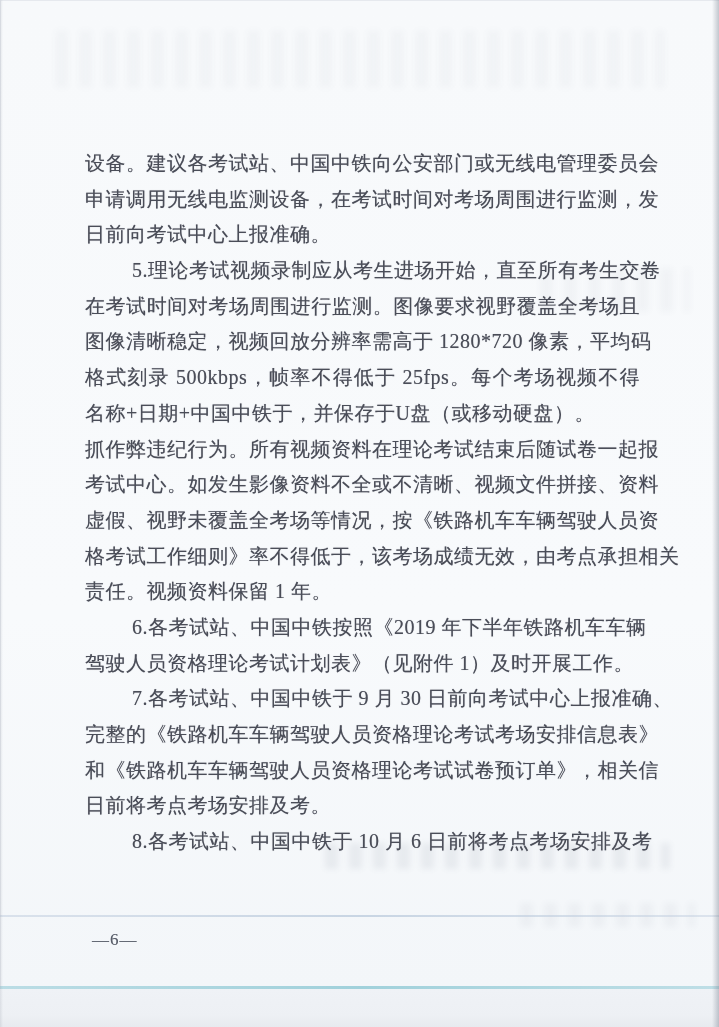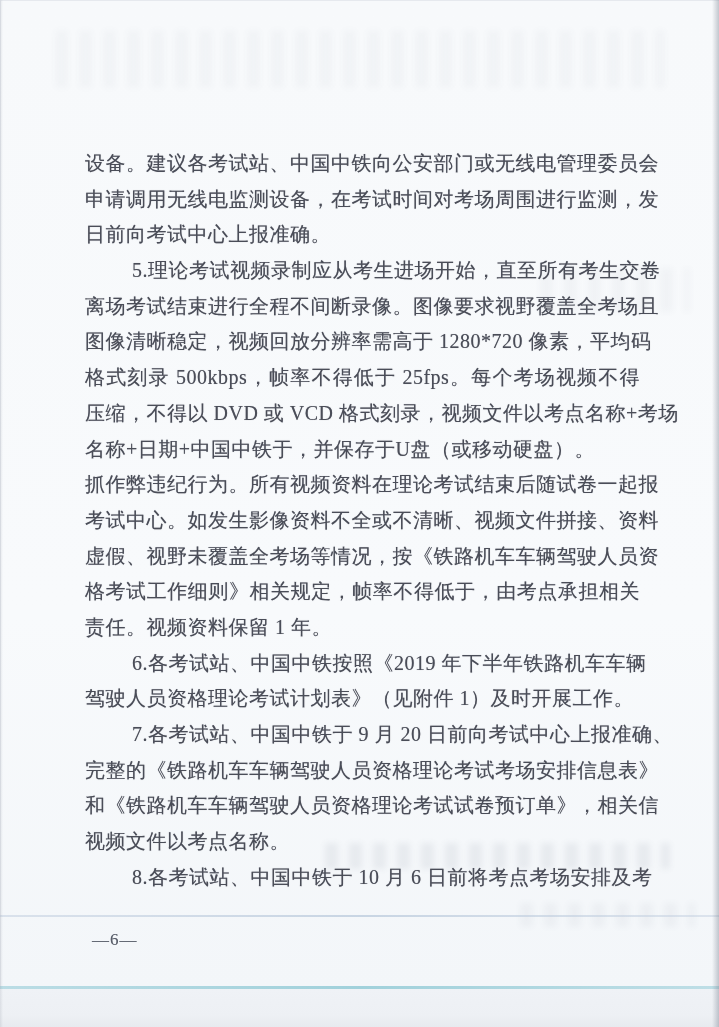--- a/index.html
+++ b/index.html
@@ -101,36 +101,35 @@
   <div class="ghost g-top"></div>
   <div class="ghost g-mid"></div>
   <div class="ghost g-lower"></div>
   <div class="ghost g-bottom"></div>
 
   <div class="text-block">
     <div class="line">设备。建议各考试站、中国中铁向公安部门或无线电管理委员会</div>
     <div class="line">申请调用无线电监测设备，在考试时间对考场周围进行监测，发</div>
     <div class="line end">日前向考试中心上报准确。</div>
     <div class="line indent">5.理论考试视频录制应从考生进场开始，直至所有考生交卷</div>
-    <div class="line">离场考试结束进行全程不间断录像。图像要求视野覆盖全考场且</div>
+    <div class="line">在考试时间对考场周围进行监测。图像要求视野覆盖全考场且</div>
     <div class="line">图像清晰稳定，视频回放分辨率需高于 1280*720 像素，平均码</div>
     <div class="line">格式刻录 500kbps，帧率不得低于 25fps。每个考场视频不得</div>
-    <div class="line">压缩，不得以 DVD 或 VCD 格式刻录，视频文件以考点名称+考场</div>
     <div class="line end">名称+日期+中国中铁于，并保存于U盘（或移动硬盘）。</div>
     <div class="line">抓作弊违纪行为。所有视频资料在理论考试结束后随试卷一起报</div>
     <div class="line">考试中心。如发生影像资料不全或不清晰、视频文件拼接、资料</div>
     <div class="line">虚假、视野未覆盖全考场等情况，按《铁路机车车辆驾驶人员资</div>
-    <div class="line">格考试工作细则》相关规定，帧率不得低于，由考点承担相关</div>
+    <div class="line">格考试工作细则》率不得低于，该考场成绩无效，由考点承担相关</div>
     <div class="line end">责任。视频资料保留 1 年。</div>
     <div class="line indent">6.各考试站、中国中铁按照《2019 年下半年铁路机车车辆</div>
     <div class="line end">驾驶人员资格理论考试计划表》（见附件 1）及时开展工作。</div>
-    <div class="line indent">7.各考试站、中国中铁于 9 月 20 日前向考试中心上报准确、</div>
+    <div class="line indent">7.各考试站、中国中铁于 9 月 30 日前向考试中心上报准确、</div>
     <div class="line">完整的《铁路机车车辆驾驶人员资格理论考试考场安排信息表》</div>
     <div class="line">和《铁路机车车辆驾驶人员资格理论考试试卷预订单》，相关信</div>
-    <div class="line end">视频文件以考点名称。</div>
+    <div class="line end">日前将考点考场安排及考。</div>
     <div class="line indent">8.各考试站、中国中铁于 10 月 6 日前将考点考场安排及考</div>
   </div>
 
   <div class="rule-1"></div>
   <div class="bottom-band"></div>
   <div class="rule-2"></div>
 
   <div class="page-number">—6—</div>
 
   <div class="edge-left"></div>

